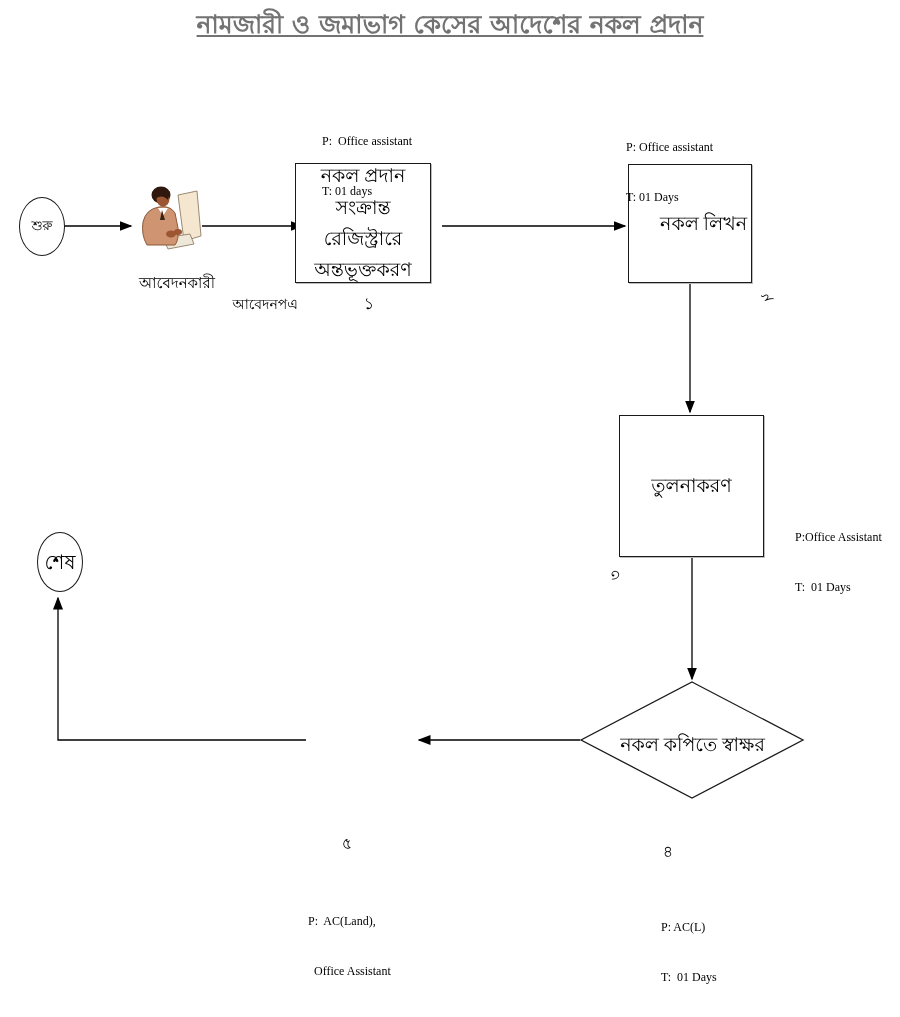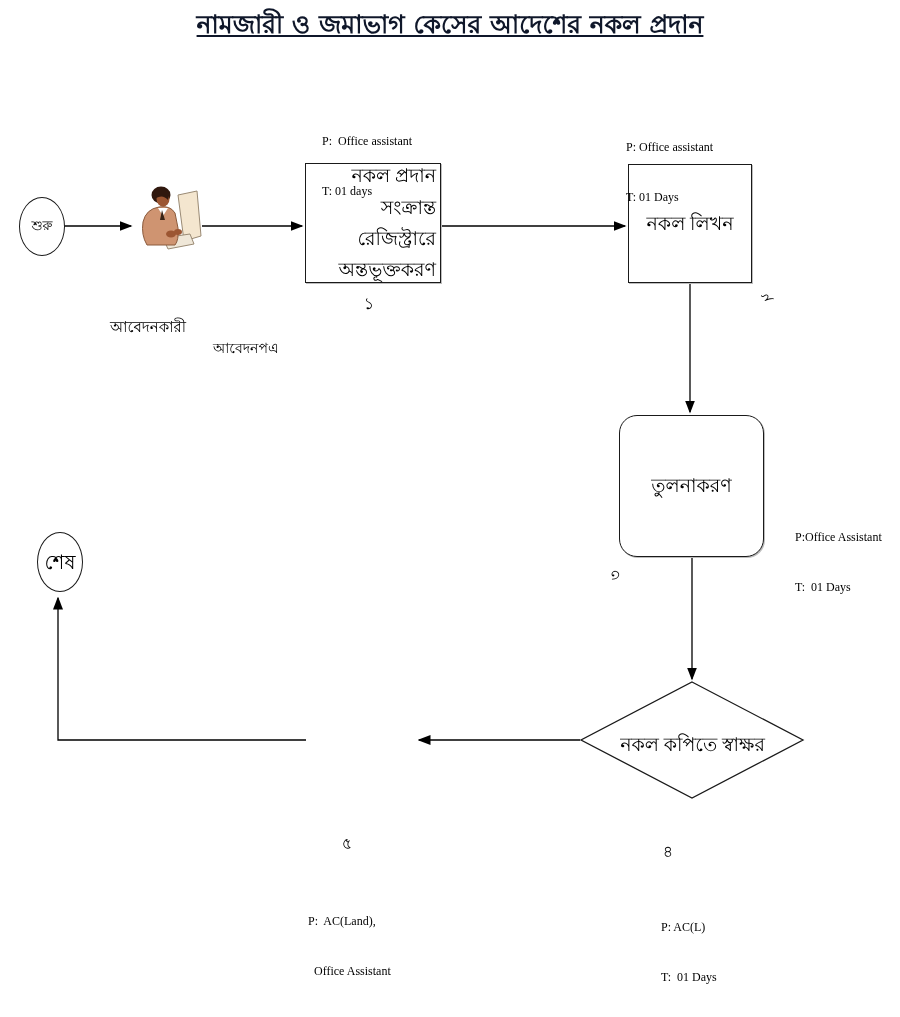--- a/index.html
+++ b/index.html
@@ -10,21 +10,21 @@
          font-family:"DejaVu Sans",sans-serif;font-size:25px;font-weight:bold;
          text-decoration:underline;}
   .node{position:absolute;background:#fff;border:1.3px solid #1a1a1a;
         display:flex;align-items:center;justify-content:center;text-align:center;
         box-shadow:1px 1px 0 #bdbdbd;}
   .node .lbl{font-size:19px;line-height:1.65;padding:0 4px;}
   .ellipse{border-radius:50%;box-shadow:none;}
   .ellipse .lbl{font-size:13px;line-height:1.1;}
   .dlabel{position:absolute;text-align:center;font-size:19px;}
   .pt{position:absolute;font-size:12px;line-height:1.38;white-space:pre;}
-  .small-bn{position:absolute;font-size:14px;text-align:left;margin-top:44px;}
+  .small-bn{position:absolute;font-size:14px;text-align:right;}
   .num{position:absolute;font-size:16px;text-align:center;}
   svg{display:block;}
   #wires{position:absolute;left:0;top:0;}
 </style>
 </head>
 <body>
 
 <div id="page">
 
   <svg id="wires" width="900" height="1017">
@@ -35,21 +35,21 @@
     </defs>
     <line x1="63" y1="226" x2="131" y2="226" stroke="#000" stroke-width="1.3" marker-end="url(#arr)"></line>
     <line x1="202" y1="226" x2="302" y2="226" stroke="#000" stroke-width="1.3" marker-end="url(#arr)"></line>
     <line x1="442" y1="226" x2="625" y2="226" stroke="#000" stroke-width="1.3" marker-end="url(#arr)"></line>
     <line x1="690" y1="283" x2="690" y2="412" stroke="#000" stroke-width="1.3" marker-end="url(#arr)"></line>
     <line x1="692" y1="557" x2="692" y2="679" stroke="#000" stroke-width="1.3" marker-end="url(#arr)"></line>
     <line x1="580" y1="740" x2="419" y2="740" stroke="#000" stroke-width="1.3" marker-end="url(#arr)"></line>
     <polyline points="306,740 58,740 58,598" fill="none" stroke="#000" stroke-width="1.3" marker-end="url(#arr)"></polyline>
   </svg>
 
-  <div id="title" class="abs" style="color: #0f172a;">নামজারী ও জমাভাগ কেসের আদেশের নকল প্রদান</div>
+  <div id="title" class="abs" style="color: #737373;">নামজারী ও জমাভাগ কেসের আদেশের নকল প্রদান</div>
 
   <div class="node ellipse" style="left:19px;top:197px;width:44px;height:57px;">
     <span class="lbl">শুরু</span>
   </div>
 
   <svg class="abs" style="left:130px;top:186px;" width="80" height="70" viewBox="0 0 80 70">
     <path d="M48,9 L67,5 L71,50 L54,55 z" fill="#f4e6cf" stroke="#9a8a74" stroke-width="1"></path>
     <path d="M33,52 L60,48 L64,58 L38,63 z" fill="#efe7d8" stroke="#9a8a74" stroke-width="1"></path>
     <path d="M13,36 Q16,23 29,21 Q40,19 45,27 L48,42 Q49,54 45,59 L17,59 Q11,49 13,36 z" fill="#cf9471" stroke="#8a5a3c" stroke-width="1"></path>
     <path d="M28,22 L33,30 L38,22 z" fill="#ffffff"></path>
@@ -57,39 +57,39 @@
     <ellipse cx="31" cy="9" rx="9.5" ry="8.5" fill="#30180e"></ellipse>
     <ellipse cx="33" cy="13" rx="6.5" ry="7.5" fill="#9c5632"></ellipse>
     <path d="M24,6 Q31,-1 40,6 L38,14 Q33,8 26,12 z" fill="#30180e"></path>
     <ellipse cx="41" cy="48" rx="5" ry="3.5" fill="#9c5632"></ellipse>
     <ellipse cx="48" cy="46" rx="4" ry="3" fill="#9c5632"></ellipse>
   </svg>
 
   <div class="small-bn" style="left:110px;top:271px;width:105px;font-size:15px;">আবেদনকারী</div>
   <div class="small-bn" style="left:213px;top:293px;width:85px;">আবেদনপএ</div>
 
-  <div class="node" style="left:305px;top:163px;width:134px;height:118px;text-align:right;">
+  <div class="node" style="left:295px;top:163px;width:134px;height:118px;">
     <span class="lbl">নকল প্রদান সংক্রান্ত রেজিস্ট্রারে অন্তভূক্তকরণ</span>
   </div>
   <div class="num" style="left:350px;top:291px;width:38px;">১</div>
   <div class="pt" style="left:322px;top:100px;">
     <div>P:  Office assistant</div>
     <div>T: 01 days</div>
   </div>
 
-  <div class="node" style="left:628px;top:164px;width:122px;height:117px;">
+  <div class="node" style="left:628px;top:164px;width:122px;height:117px;justify-content:flex-end;">
     <span class="lbl">নকল লিখন</span>
   </div>
   <div class="num" style="left:755px;top:284px;width:24px;transform:rotate(-50deg);">২</div>
   <div class="pt" style="left:626px;top:106px;">
     <div>P: Office assistant</div>
     <div>T: 01 Days</div>
   </div>
 
-  <div class="node" style="left:619px;top:415px;width:143px;height:140px;border-radius:18px;">
+  <div class="node" style="left:619px;top:415px;width:143px;height:140px;">
     <span class="lbl">তুলনাকরণ</span>
   </div>
   <div class="num" style="left:604px;top:562px;width:24px;transform:rotate(-80deg);">৩</div>
   <div class="pt" style="left:795px;top:496px;">
     <div>P:Office Assistant</div>
     <div>T:  01 Days</div>
   </div>
 
   <svg class="abs" style="left:575px;top:676px;" width="236" height="130" viewBox="0 0 236 130">
     <polygon points="117,6 228,64 117,122 6,64" fill="#ffffff" stroke="#1a1a1a" stroke-width="1.3"></polygon>

